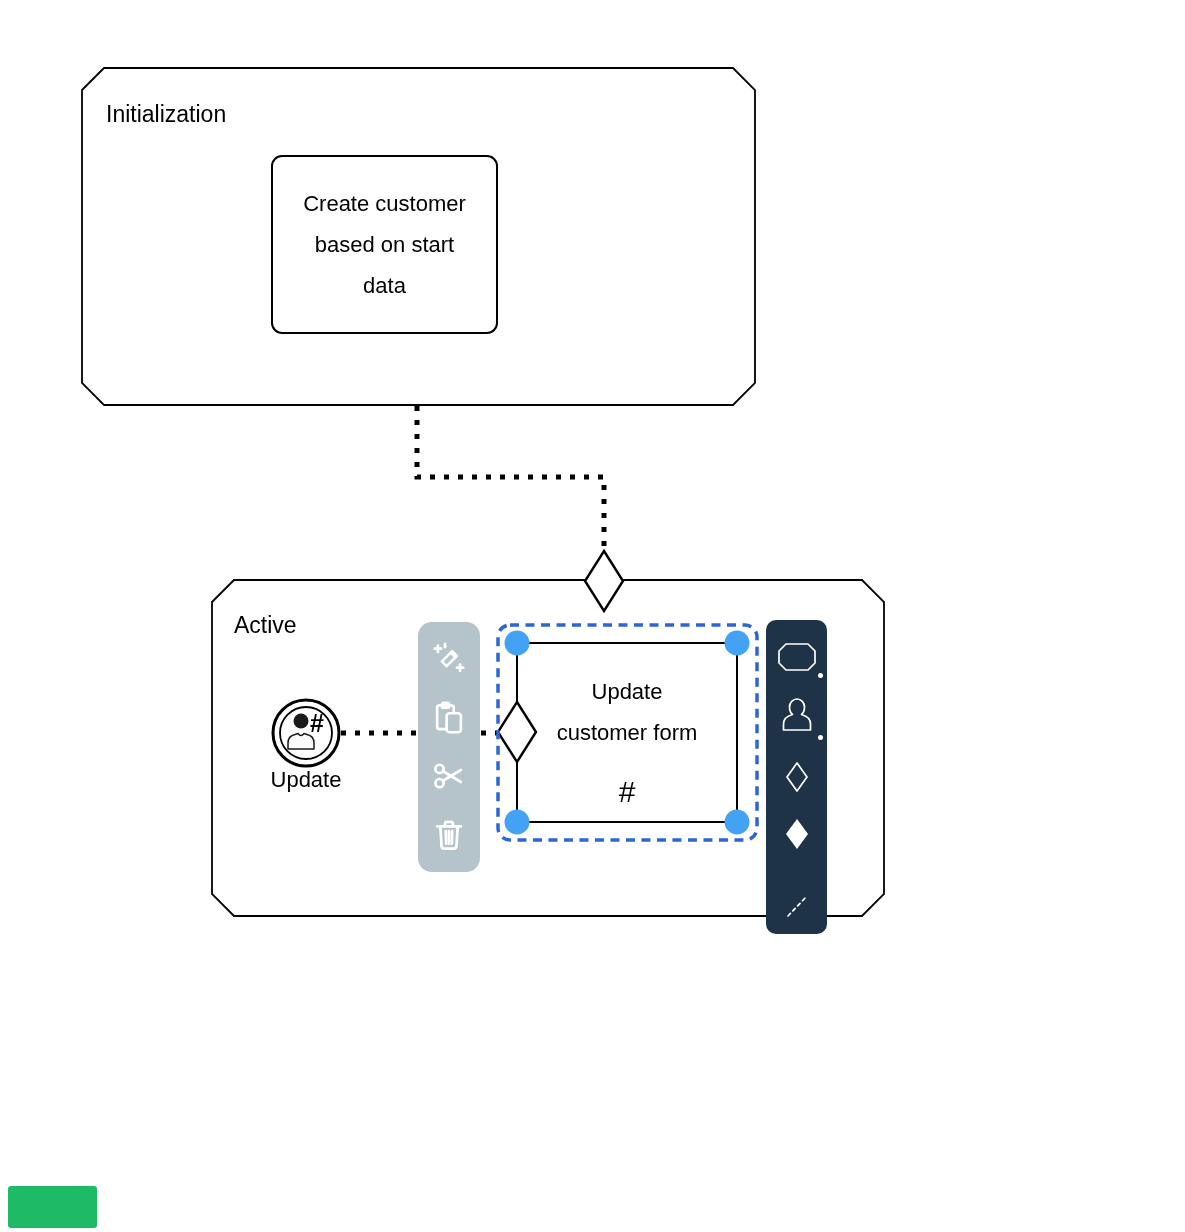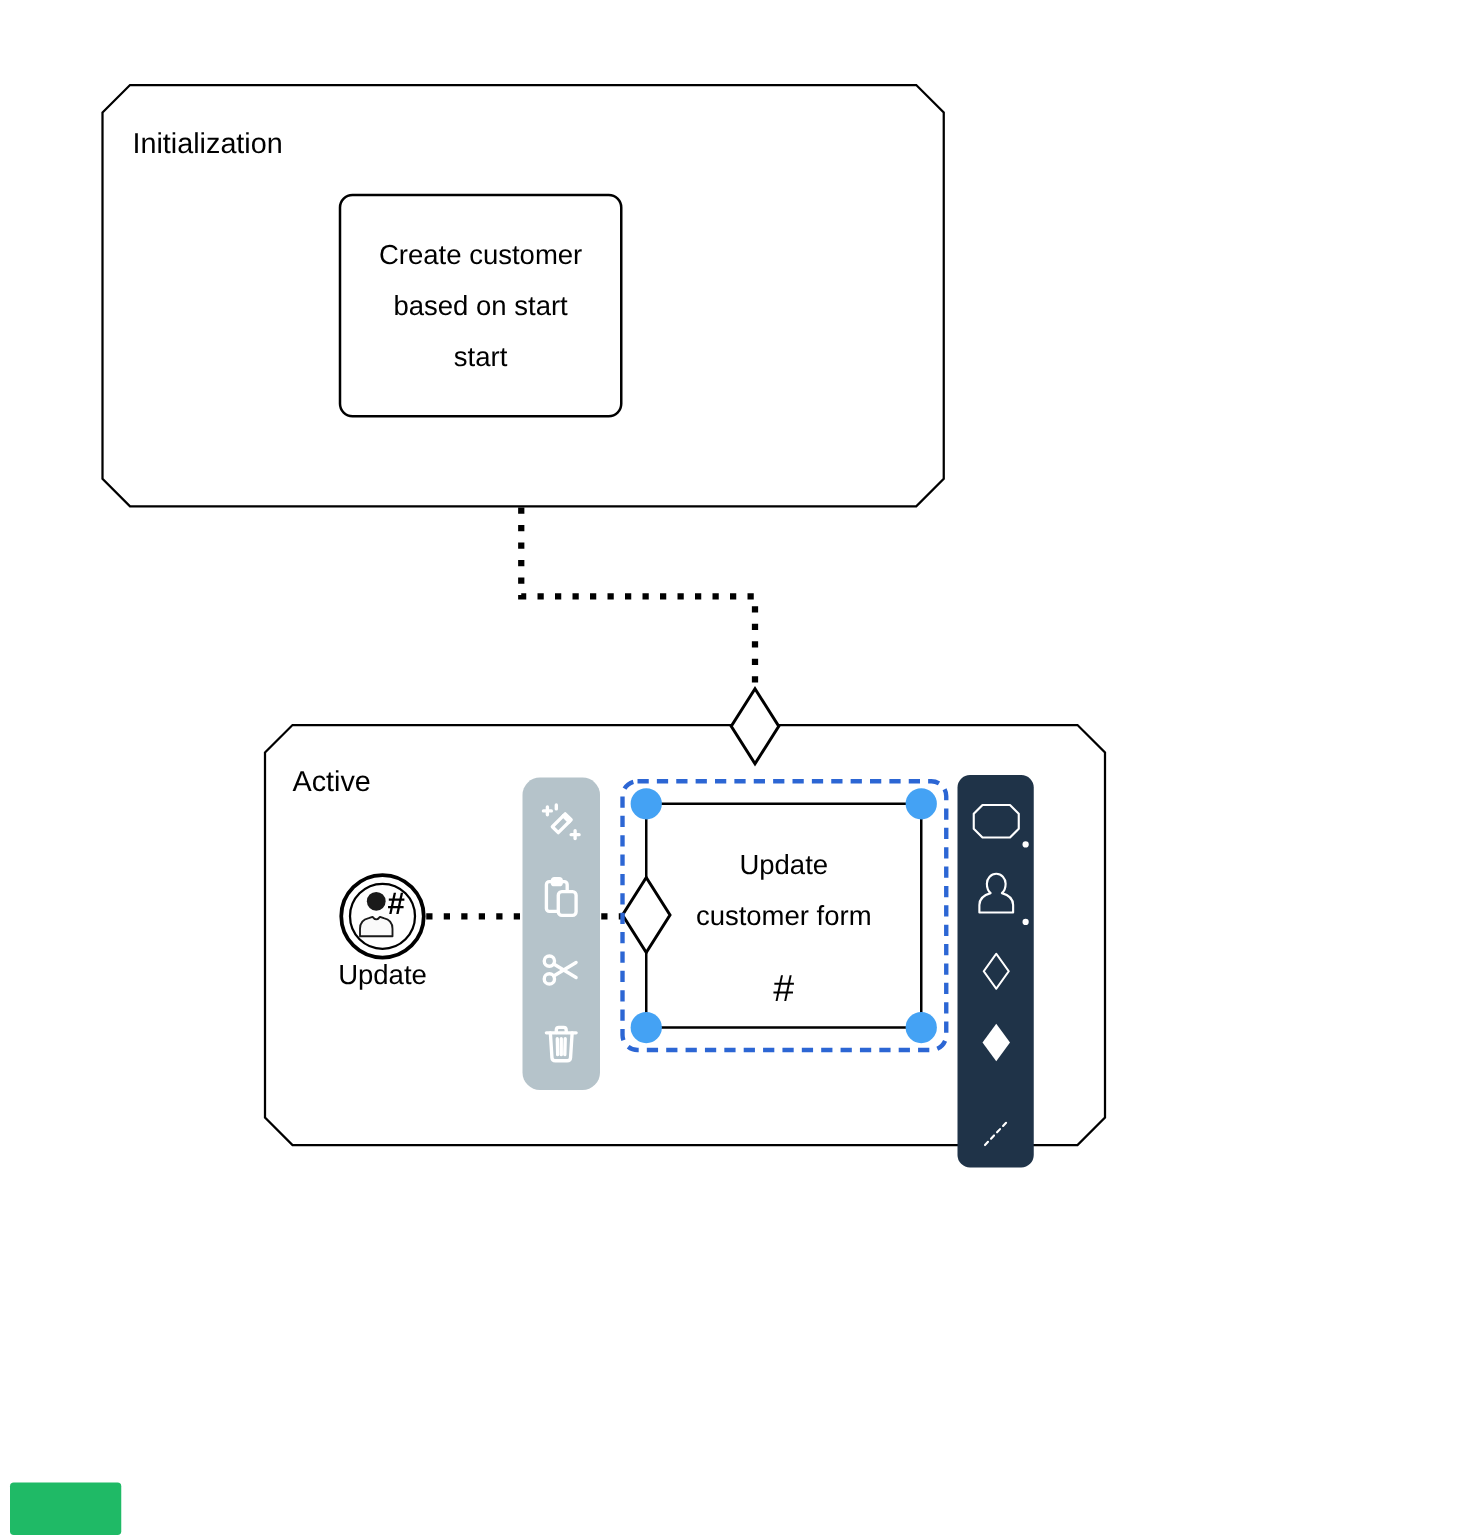--- a/index.html
+++ b/index.html
@@ -79,21 +79,21 @@
     <circle class="handle" cx="737" cy="643" r="12.5"></circle>
     <circle class="handle" cx="517" cy="822" r="12.5"></circle>
     <circle class="handle" cx="737" cy="822" r="12.5"></circle>
   </svg>
 
   <div class="lbl stage-label" style="left:106px;top:101px;">Initialization</div>
 
   <div class="lbl task-label" style="left:272px;top:156px;width:225px;height:177px;">
     <span>Create customer</span>
     <span>based on start</span>
-    <span>start</span>
+    <span>data</span>
   </div>
 
   <div class="lbl stage-label" style="left:234px;top:612px;text-align:center;">Active</div>
 
   <div class="lbl evt-decorator" style="left:310px;top:709px;">#</div>
 
   <div class="lbl center-label" style="left:256px;top:767px;width:100px;">Update</div>
 
   <div class="lbl task-label" style="left:517px;top:643px;width:220px;height:138px;">
     <span>Update</span>

